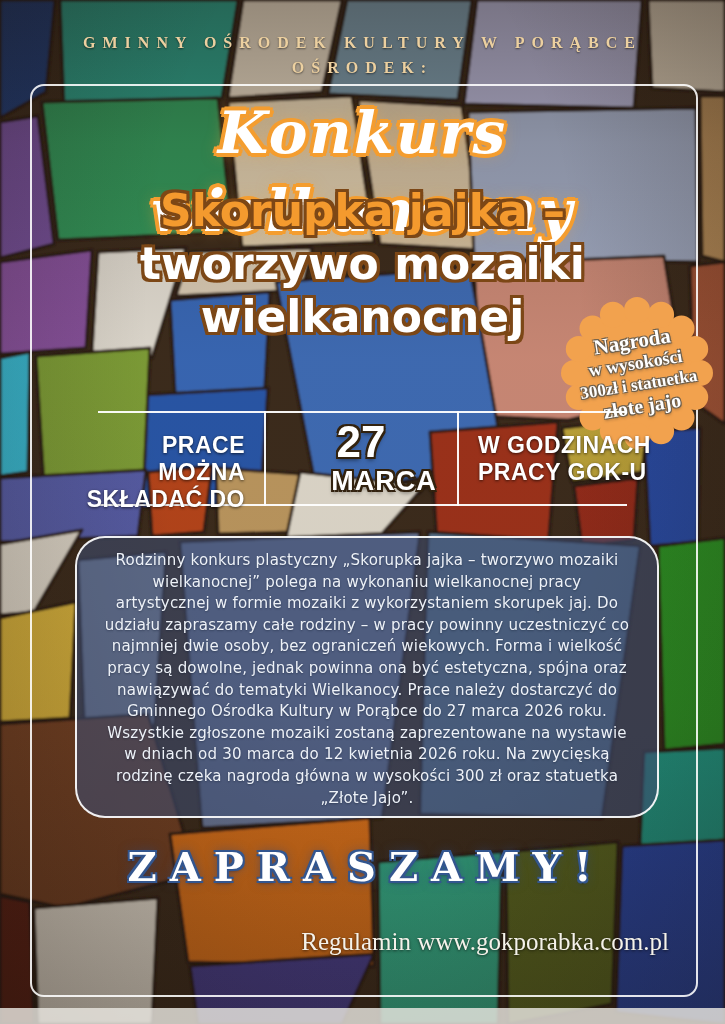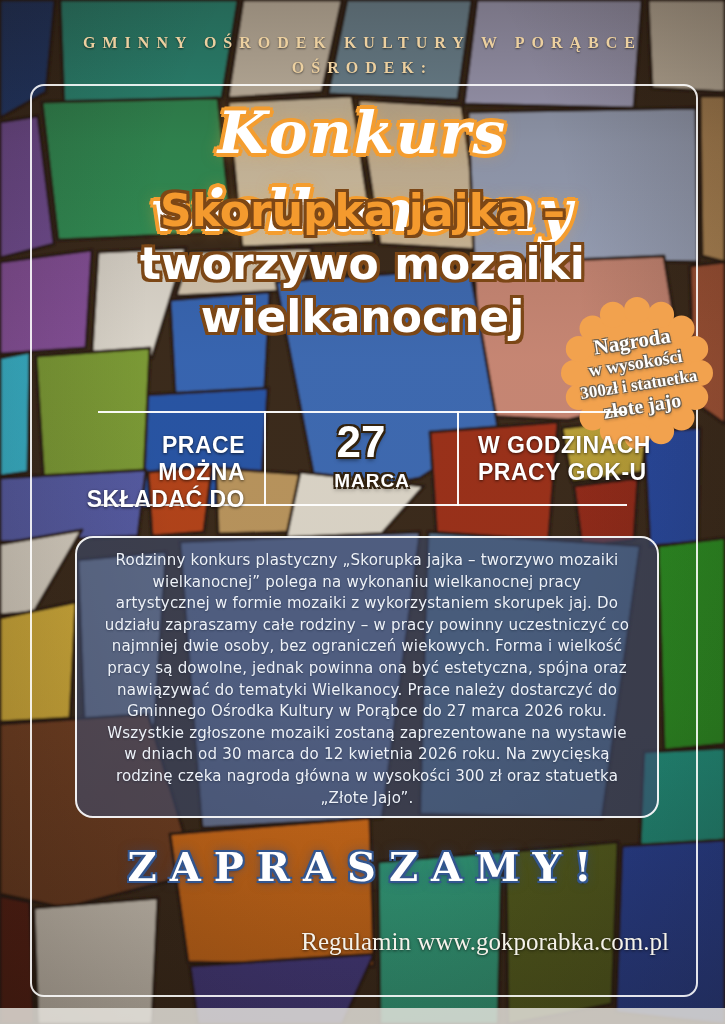--- a/index.html
+++ b/index.html
@@ -79,28 +79,28 @@
   }
   .info-left{left:85px;top:432px;width:160px;text-align:right;}
   .info-right{left:478px;top:432px;width:175px;text-align:left;}
   .date-day{
     position:absolute;left:265px;top:420px;width:192px;text-align:center;
     font-weight:bold;font-size:44px;line-height:44px;color:#fff;
     text-shadow:-2px -2px 0 #32220f,2px -2px 0 #32220f,-2px 2px 0 #32220f,
       2px 2px 0 #32220f,0 3px 4px rgba(0,0,0,0.5);
   }
   .date-month{
-    position:absolute;left:268px;top:466px;width:208px;text-align:center;
-    font-weight:bold;font-size:19px;line-height:30px;color:#fff;letter-spacing:1px;
+    position:absolute;left:280px;top:466px;width:208px;text-align:center;
+    font-weight:bold;font-size:27px;line-height:30px;color:#fff;letter-spacing:1px;
     text-shadow:-2px -2px 0 #32220f,2px -2px 0 #32220f,-2px 2px 0 #32220f,
       2px 2px 0 #32220f,0 3px 4px rgba(0,0,0,0.5);
   }
   .body-panel{
     position:absolute;left:75px;top:536px;width:584px;height:282px;
-    border-radius:18px;background:rgba(62,78,114,0.58);
+    border-radius:30px;background:rgba(62,78,114,0.58);
     border:2px solid rgba(255,255,255,0.92);
   }
   .body-text{
     position:absolute;left:0;top:11px;width:100%;
     transform:scaleX(0.94);transform-origin:50% 0;
     font-family:"DejaVu Sans",sans-serif;font-size:16px;line-height:21.6px;
     letter-spacing:0.2px;color:#eef2f8;text-align:center;
     text-shadow:0 1px 2px rgba(20,30,50,0.45);
   }
   .closing{

